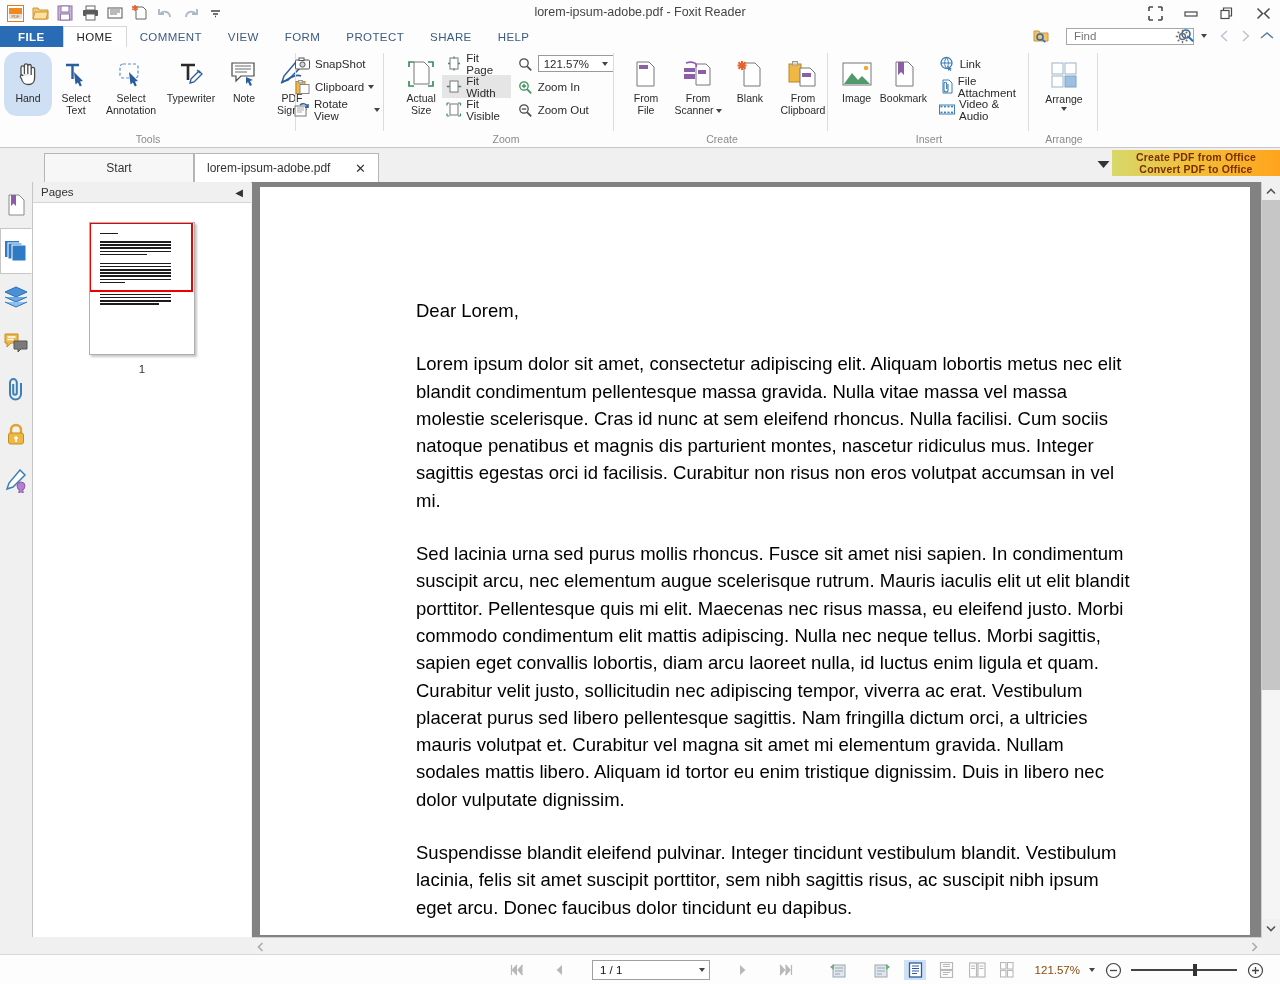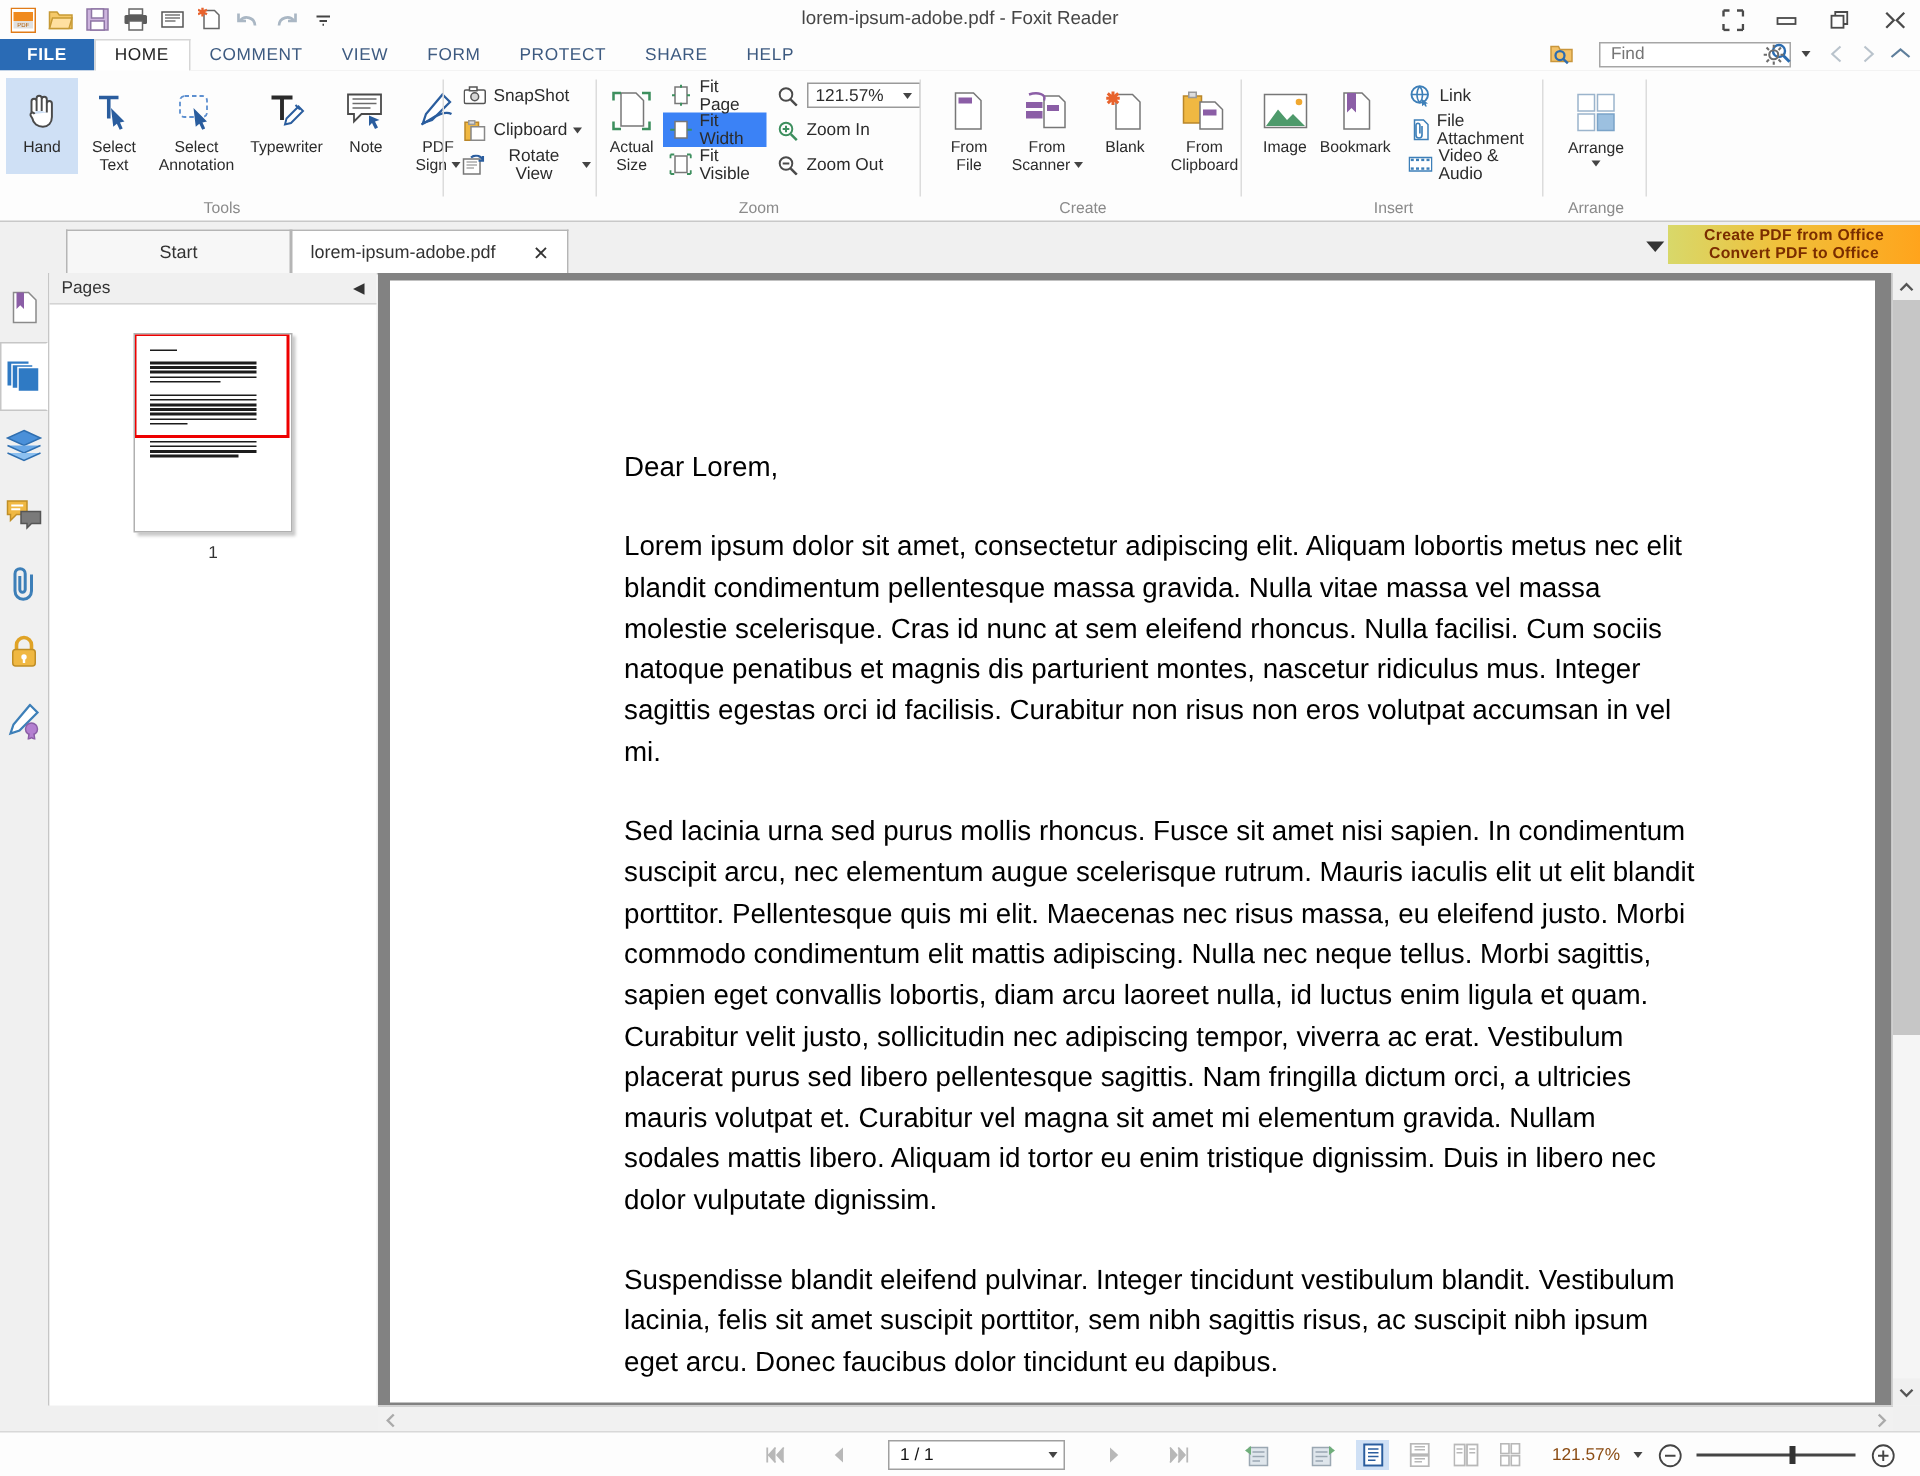--- a/index.html
+++ b/index.html
@@ -30,27 +30,27 @@
   .findbox{width:128px;height:17px;border:1px solid #a6a6a6;background:#fff;display:flex;align-items:center;padding:0 2px 0 5px;box-sizing:border-box;}
   .findbox input{border:0;outline:0;width:104px;font-size:11.5px;color:#777;font-family:"Liberation Sans",sans-serif;background:transparent;}
   .nav-right{position:absolute;right:4px;top:1px;display:flex;align-items:center;gap:2px;}
   .nav-right .nb{width:19px;height:18px;display:flex;align-items:center;justify-content:center;cursor:pointer;}
 
   
   .ribbon{position:absolute;left:0;top:47px;width:1280px;height:100px;background:#fdfdfd;border-bottom:1px solid #c8c8c8;}
   .grp{position:absolute;top:0;height:100px;}
   .grp .glabel{position:absolute;bottom:2px;width:100%;text-align:center;font-size:10.5px;color:#8a8a8a;}
   .grp .sep{position:absolute;right:0;top:6px;width:1px;height:78px;background:#dcdcdc;}
-  .bigbtn{display:flex;flex-direction:column;align-items:center;justify-content:flex-start;width:48px;padding-top:5px;cursor:pointer;}
+  .bigbtn{display:flex;flex-direction:column;align-items:center;justify-content:flex-start;width:48px;padding-top:5px;cursor:pointer;border-radius:13px;}
   .bigbtn .ic{height:34px;display:flex;align-items:center;justify-content:center;}
   .bigbtn .lb{font-size:10.5px;line-height:11.5px;text-align:center;color:#2b2b2b;margin-top:2px;}
   .bigbtn.sel{background:#cfe0f5;}
   .smallbtn{display:flex;align-items:center;gap:4px;height:23px;padding:0 4px;cursor:pointer;font-size:11.5px;color:#2b2b2b;}
   .smallbtn .ic{width:17px;height:17px;display:flex;align-items:center;justify-content:center;}
-  .smallbtn.sel{background:#3b82f6;}
+  .smallbtn.sel{background:#e5e5e5;}
   .zoombox{width:76px;height:17px;border:1px solid #9a9a9a;background:#fff;display:flex;align-items:center;justify-content:space-between;padding:0 1px 0 5px;box-sizing:border-box;font-size:11.5px;}
   .caret{width:0;height:0;border-left:3.5px solid transparent;border-right:3.5px solid transparent;border-top:4px solid #444;}
 
   
   .tabstrip{position:absolute;left:0;top:148px;width:1280px;height:34px;background:#f0f0f0;border-bottom:1px solid #b9b9b9;}
   .dtab{position:absolute;top:5px;height:29px;box-sizing:border-box;background:#fff;border:1px solid #b5b5b5;border-bottom:none;
         display:flex;align-items:center;cursor:pointer;}
   .dtab .dlabel{font-size:12px;color:#333;}
   .dtab .dclose{font-size:13px;color:#333;cursor:pointer;line-height:1;}
   .promo{position:absolute;right:0;top:150px;width:168px;height:26px;
@@ -308,21 +308,21 @@
                 <path d="M4 24c6-3 14-10 20-7" fill="none" stroke="#2a5d9e" stroke-width="1.6"></path>
               </svg>
           </span>
           <span class="lb"><span>PDF</span><br><span>Sign</span> <span class="caret" style="display:inline-block;vertical-align:middle"></span></span>
         </div>
       </div>
       <div class="glabel">Tools</div>
       <div class="sep"></div>
     </div>
 
-    <div class="grp" style="left:300px;width:98px;text-align:center;">
+    <div class="grp" style="left:286px;width:98px;">
       <div style="position:absolute;left:4px;top:5px;">
         <div class="smallbtn">
           <span class="ic">
             <svg width="15" height="13" viewBox="0 0 15 13">
                 <rect x="0.5" y="3" width="14" height="9" rx="1" fill="#fff" stroke="#555"></rect>
                 <rect x="4" y="1" width="5" height="2.5" fill="#fff" stroke="#555"></rect>
                 <circle cx="7.5" cy="7.5" r="2.6" fill="#d6d6d6" stroke="#555"></circle>
               </svg>
           </span>
           <span>SnapShot</span>

